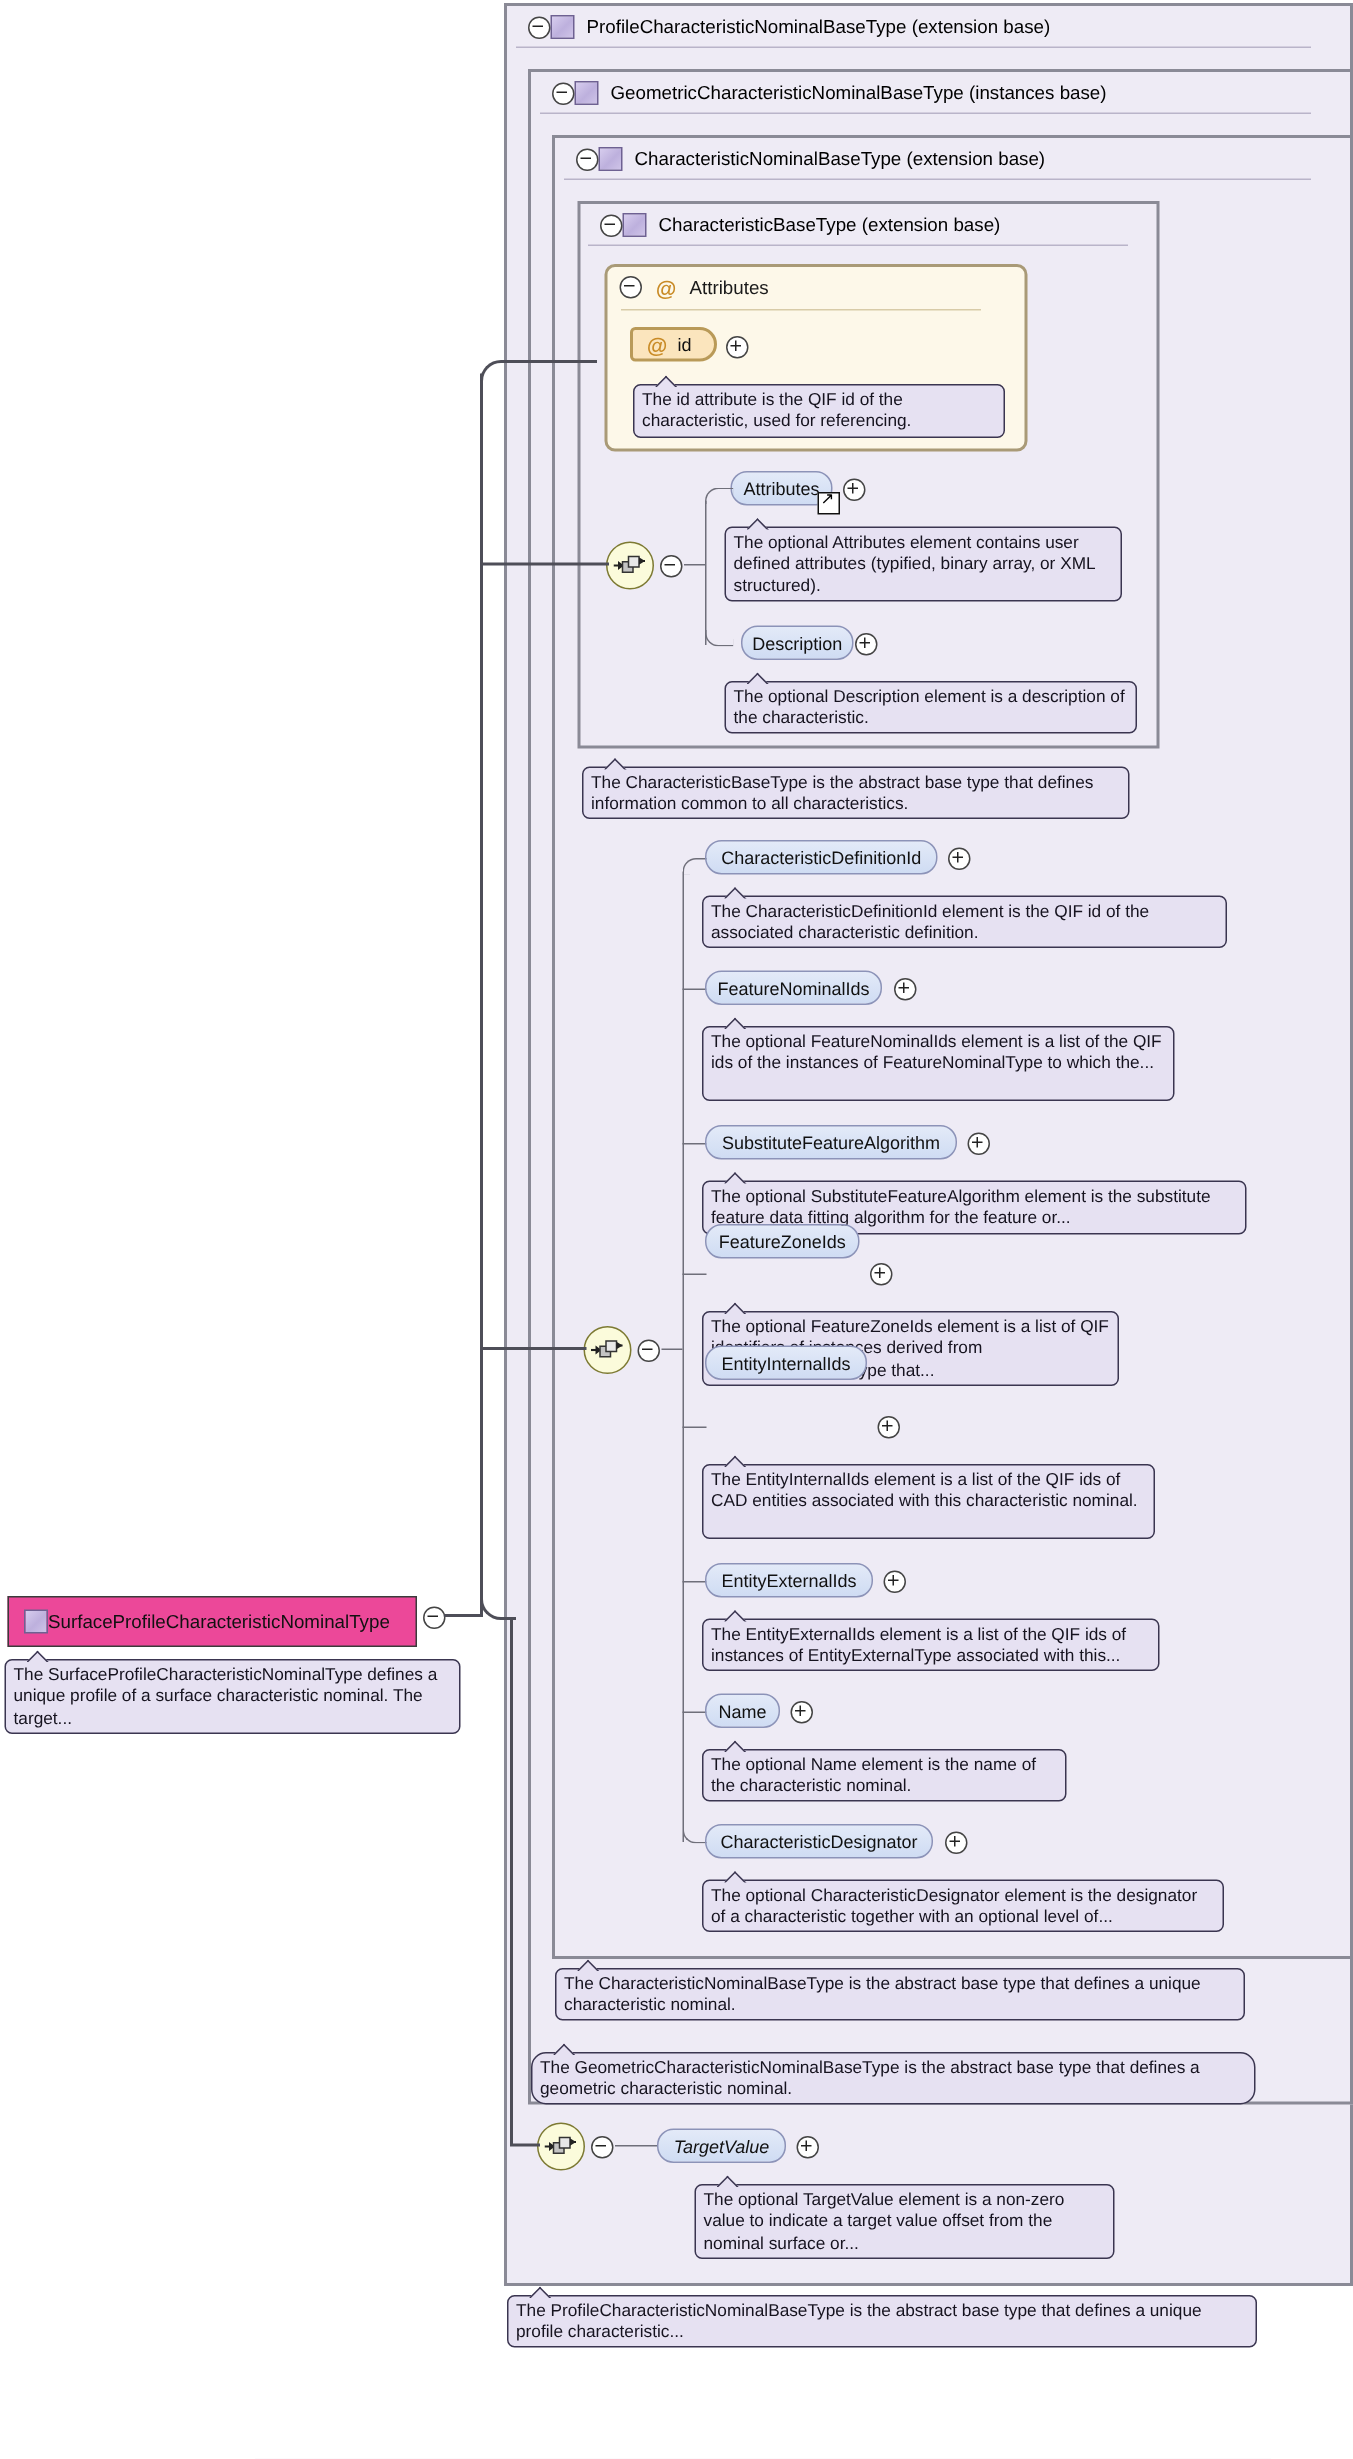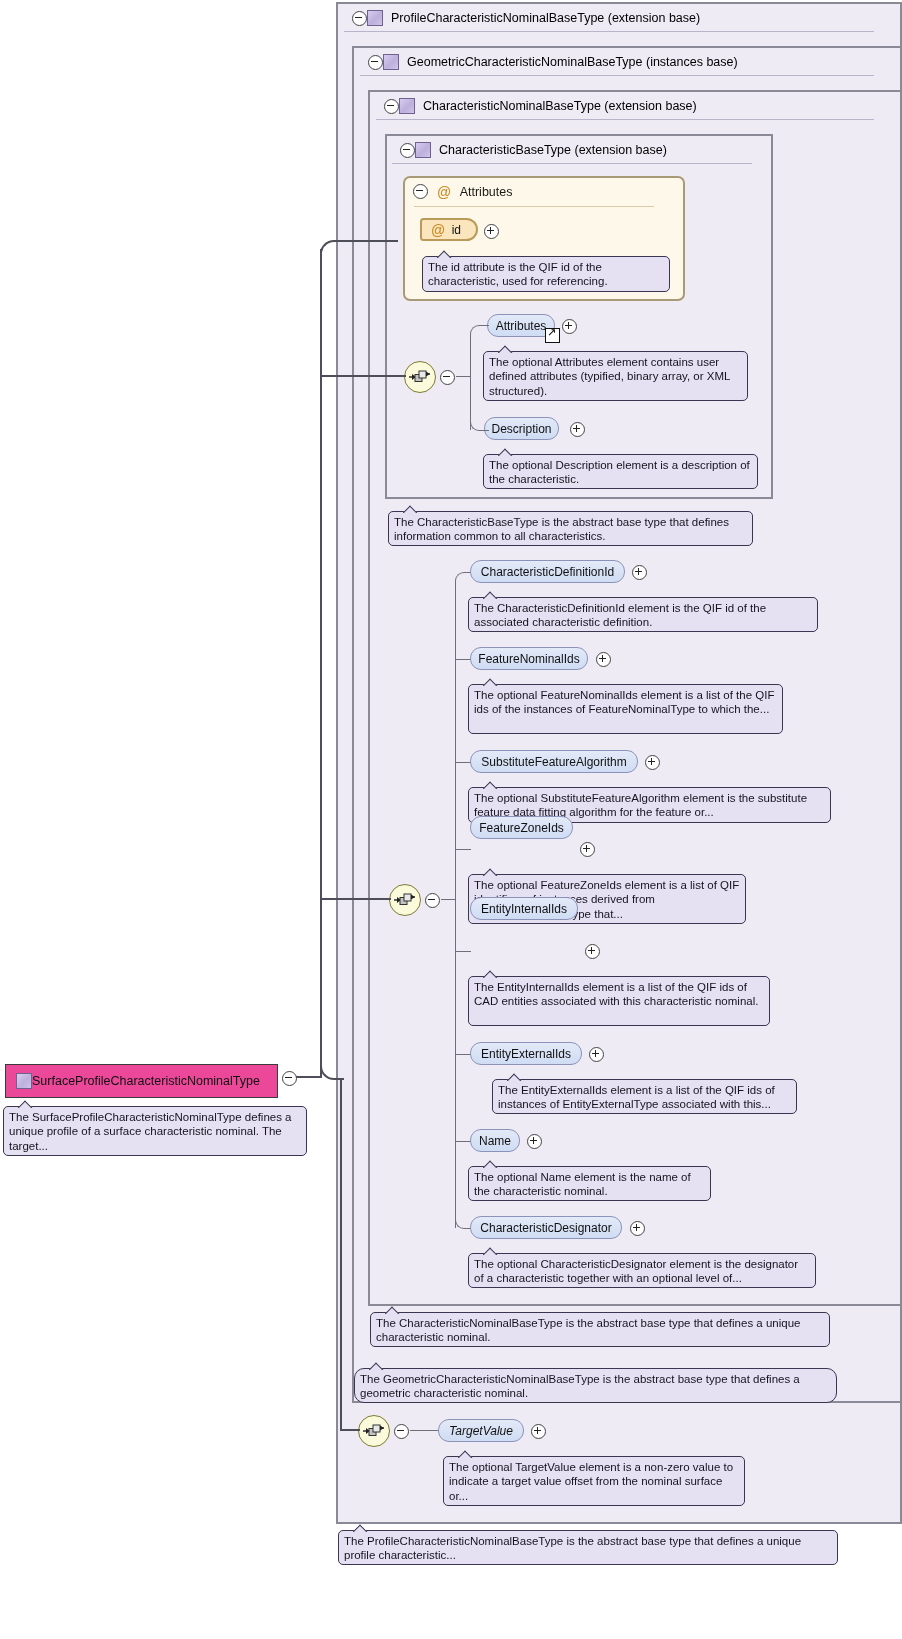--- a/index.html
+++ b/index.html
@@ -160,21 +160,21 @@
   <div class="el" style="left:487px;top:314px;width:68px;">
     <span>Attributes</span>
   </div>
   <span class="extref" style="left:545px;top:328px;"></span>
   <span class="pm plus" style="position:absolute;left:562px;top:319px;"></span>
   <div class="ann" style="left:483px;top:351px;width:265px;height:50px;">
     <span class="tail"></span>
     <span>The optional Attributes element contains user defined attributes (typified, binary array, or XML structured).</span>
   </div>
 
-  <div class="el" style="left:484px;top:417px;width:75px;">
+  <div class="el" style="left:494px;top:417px;width:75px;">
     <span>Description</span>
   </div>
   <span class="pm plus" style="position:absolute;left:570px;top:422px;"></span>
   <div class="ann" style="left:483px;top:454px;width:275px;height:35px;">
     <span class="tail"></span>
     <span>The optional Description element is a description of the characteristic.</span>
   </div>
 
   <div class="thinline h" style="left:456px;top:376px;width:14px;"></div>
   <div class="thinline v" style="left:470px;top:334px;height:96px;"></div>
@@ -250,21 +250,21 @@
   <div class="ann" style="left:468px;top:976px;width:302px;height:50px;">
     <span class="tail"></span>
     <span>The EntityInternalIds element is a list of the QIF ids of CAD entities associated with this characteristic nominal.</span>
   </div>
 
   <div class="thinline h" style="left:455px;top:1054px;width:16px;"></div>
   <div class="el" style="left:470px;top:1042px;width:112px;">
     <span>EntityExternalIds</span>
   </div>
   <span class="pm plus" style="position:absolute;left:589px;top:1047px;"></span>
-  <div class="ann" style="left:468px;top:1079px;width:305px;height:35px;margin-left:24px;">
+  <div class="ann" style="left:468px;top:1079px;width:305px;height:35px;">
     <span class="tail"></span>
     <span>The EntityExternalIds element is a list of the QIF ids of instances of EntityExternalType associated with this...</span>
   </div>
 
   <div class="thinline h" style="left:455px;top:1141px;width:16px;"></div>
   <div class="el" style="left:470px;top:1129px;width:50px;">
     <span>Name</span>
   </div>
   <span class="pm plus" style="position:absolute;left:527px;top:1134px;"></span>
   <div class="ann" style="left:468px;top:1166px;width:243px;height:35px;">
@@ -301,21 +301,21 @@
       <polygon points="17,2.5 21,5 17,7.5" fill="#222"></polygon>
     </svg>
   </div>
   <span class="pm" style="position:absolute;left:394px;top:1424px;"></span>
   <div class="thinline h" style="left:410px;top:1430px;width:28px;"></div>
 
   <div class="el" style="left:438px;top:1419px;width:86px;font-style:italic;">
     <span>TargetValue</span>
   </div>
   <span class="pm plus" style="position:absolute;left:531px;top:1424px;"></span>
-  <div class="ann" style="left:443px;top:1456px;width:302px;height:50px;">
+  <div class="ann" style="left:463px;top:1456px;width:280px;height:50px;">
     <span class="tail"></span>
     <span>The optional TargetValue element is a non-zero value to indicate a target value offset from the nominal surface or...</span>
   </div>
 
   <div class="ann" style="left:338px;top:1530px;width:500px;height:35px;">
     <span class="tail"></span>
     <span>The ProfileCharacteristicNominalBaseType is the abstract base type that defines a unique profile characteristic...</span>
   </div>
 
   <div class="root" style="left:5px;top:1064px;width:273px;">

